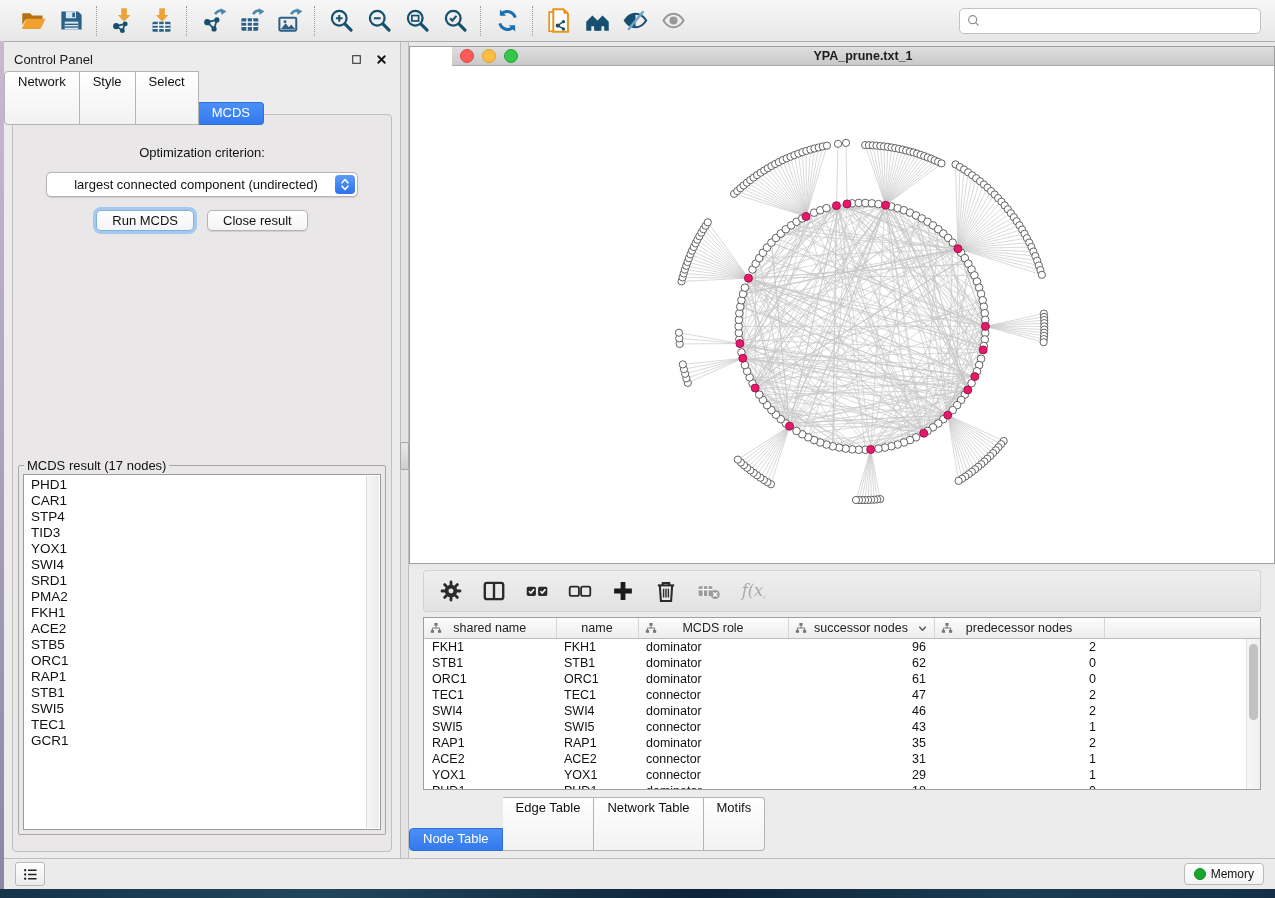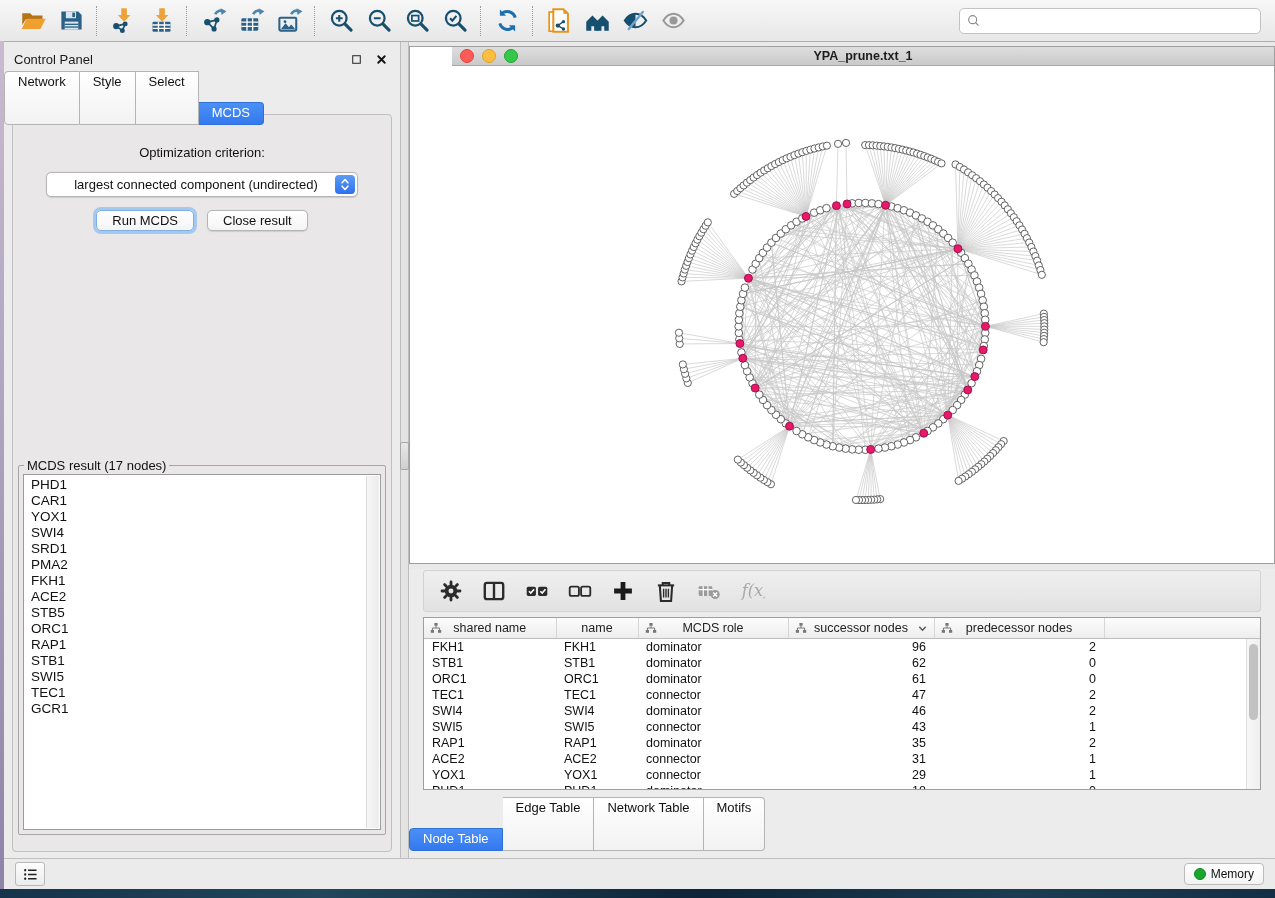--- a/index.html
+++ b/index.html
@@ -310,20 +310,22 @@
           <button class="mac-btn focus">Run MCDS</button>
           <button class="mac-btn">Close result</button>
         </div>
         <div class="cp-spacer"></div>
         <fieldset class="result-group">
           <legend>MCDS result (17 nodes)</legend>
           <div class="listbox">
             <ul>
                 <li>PHD1</li>
                 <li>CAR1</li>
+                <li>STP4</li>
+                <li>TID3</li>
                 <li>YOX1</li>
                 <li>SWI4</li>
                 <li>SRD1</li>
                 <li>PMA2</li>
                 <li>FKH1</li>
                 <li>ACE2</li>
                 <li>STB5</li>
                 <li>ORC1</li>
                 <li>RAP1</li>
                 <li>STB1</li>

